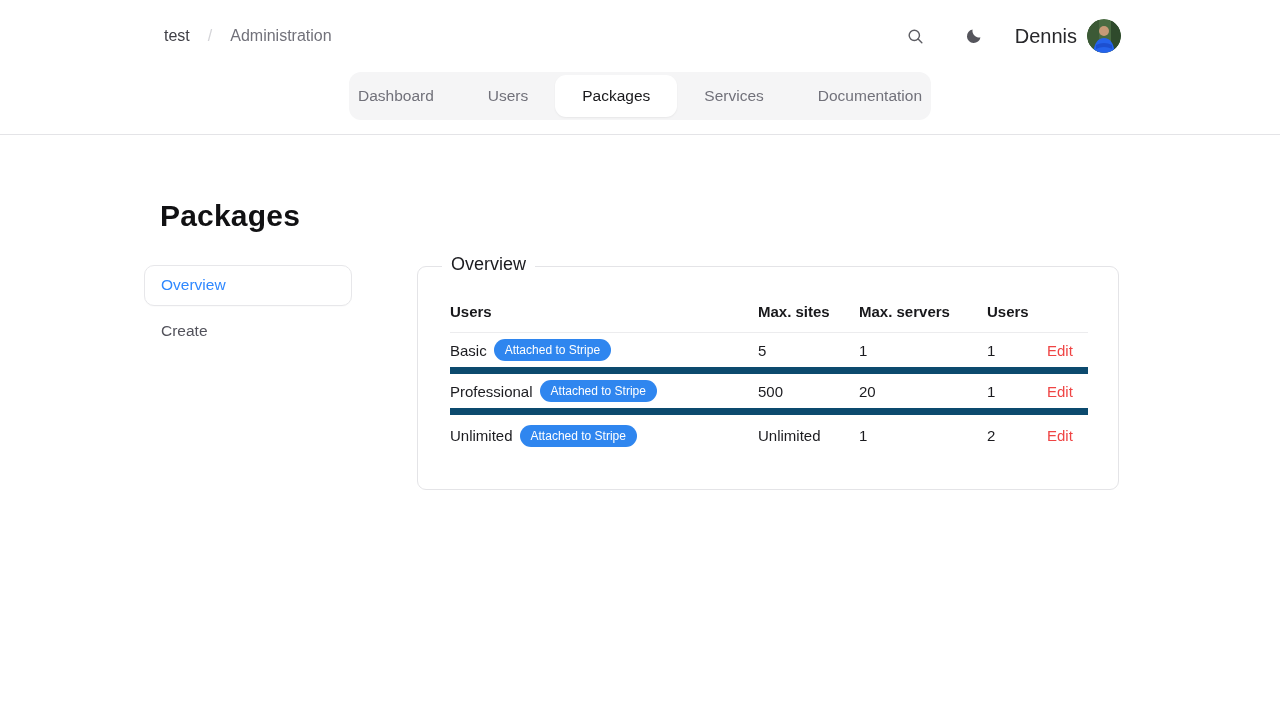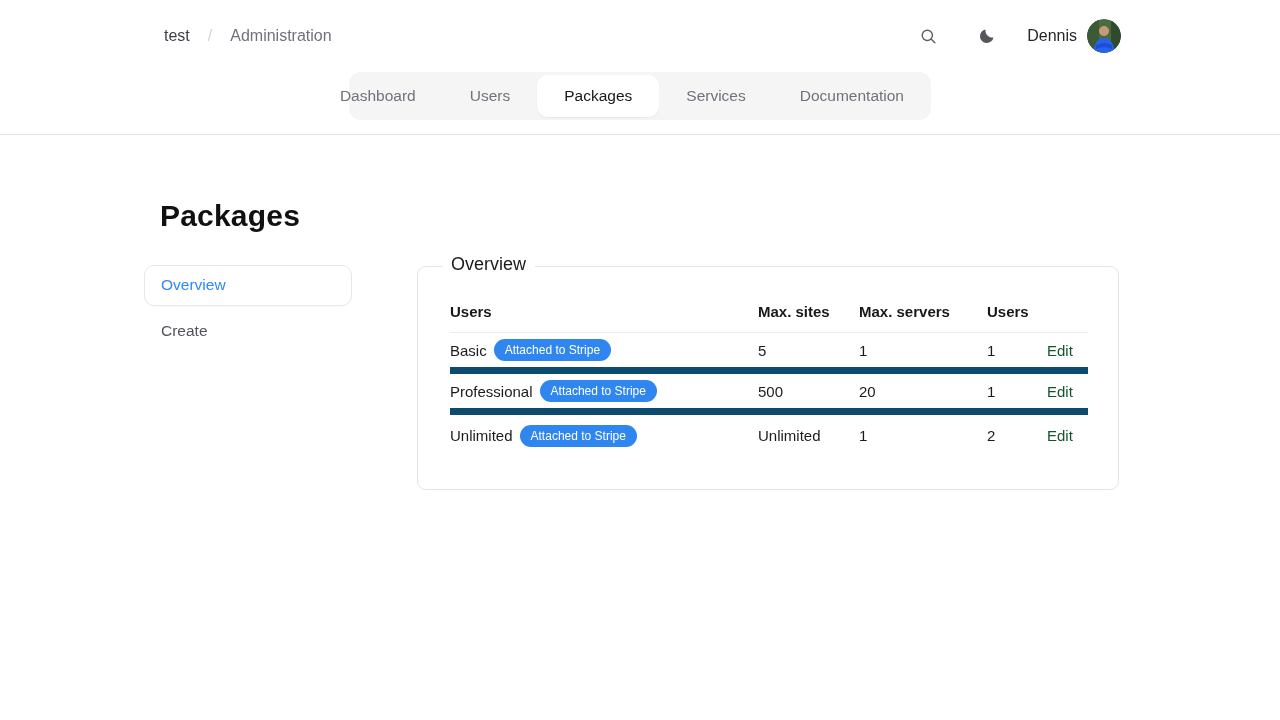--- a/index.html
+++ b/index.html
@@ -27,30 +27,30 @@
   .topbar-actions {
     position: absolute; right: 159px; top: 0; height: 72px;
     display: flex; align-items: center;
   }
   .icon-btn {
     width: 22px; height: 22px; display: flex; align-items: center; justify-content: center;
     cursor: pointer; background: none; border: none; padding: 0;
   }
   .icon-btn.search { margin-right: 36px; }
   .icon-btn.theme { margin-right: 30px; }
-  .user-name { font-size: 16px; color: #27272a; margin-right: 10px; }
+  .user-name { font-size: 20px; color: #27272a; margin-right: 10px; }
   .avatar {
     width: 34px; height: 34px; border-radius: 50%; overflow: hidden; display: block; cursor: pointer;
   }
 
   
   .tabbar {
     position: absolute; left: 349px; top: 72px; width: 582px; height: 48px;
     background: #f5f5f6; border-radius: 12px;
-    display: flex; align-items: center; justify-content: flex-end;
+    display: flex; align-items: center; justify-content: center;
   }
   .tab {
     height: 42px; display: flex; align-items: center; justify-content: center;
     padding: 0 27px; font-size: 15.5px; color: #71717a; border-radius: 11px;
     cursor: pointer; white-space: nowrap;
   }
   .tab.active {
     background: #ffffff; color: #18181b;
     box-shadow: 0 1px 2px rgba(0,0,0,0.06);
   }
@@ -103,21 +103,21 @@
   .tbl-body-row { height: 41px; border-bottom: 7px solid #0c4a6e; }
   .tbl-body-row:last-child { border-bottom: none; }
   .td { font-size: 15px; color: #1b1b1f; }
   .name-cell { display: flex; align-items: center; gap: 7px; }
   .badge {
     display: inline-flex; align-items: center;
     background: #2f86ef; color: #ffffff;
     font-size: 12px; line-height: 1;
     padding: 5px 11px; border-radius: 999px; white-space: nowrap;
   }
-  .edit-link { color: #14532d; text-decoration: none; font-size: 15px; cursor: pointer; }
+  .edit-link { color: #ef4444; text-decoration: none; font-size: 15px; cursor: pointer; }
 </style>
 </head>
 <body>
 
 <div class="page">
 
   <div class="topbar">
     <div class="breadcrumb">
       <span class="crumb-root">test</span>
       <span class="crumb-sep">/</span>

